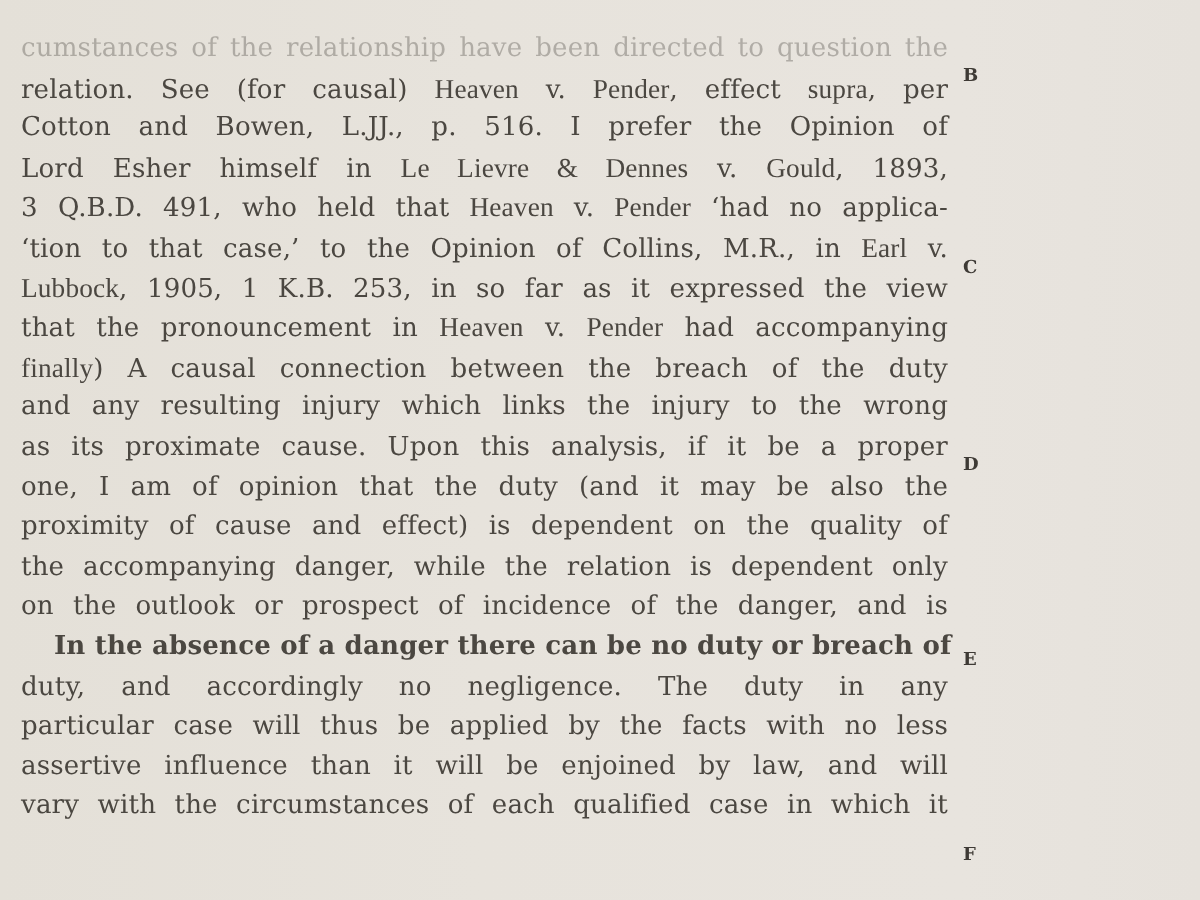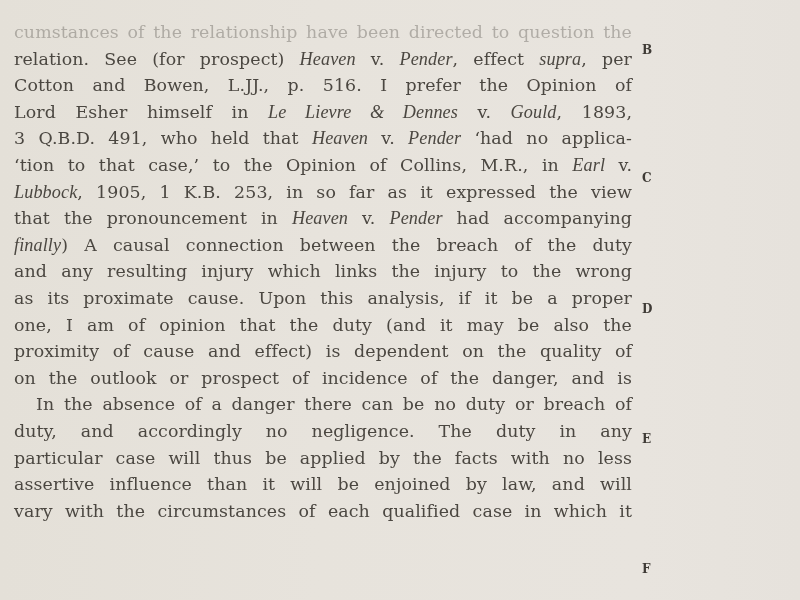--- a/index.html
+++ b/index.html
@@ -37,55 +37,56 @@
       text-align: justify;
       text-align-last: justify;
       letter-spacing: 0.1px;
       color: #4b4741;
     }
     .line.last {
       text-align-last: left;
     }
     .line.indent {
       padding-left: 22px;
+      font-weight: bold;
     }
     .line span { display: inline; }
     .it {
-      font-style: italic;
       font-family: "Liberation Serif", "DejaVu Serif", serif;
       font-size: 18.2px;
     }
     .ghost { opacity: 0.35; }
     .margin-letter {
       position: absolute;
       left: 642px;
       font-family: "DejaVu Serif", "Liberation Serif", serif;
       font-weight: bold;
       font-size: 12px;
       color: #3e3a35;
     }
   </style>
 </head>
 <body>
 
 <div class="page">
   <div class="text-column" id="text-column">
       <div class="line ghost"><span>cumstances of the relationship have been directed to question the</span></div>
-      <div class="line"><span>relation.  See (for prospect) </span><span class="it">Heaven</span><span> v. </span><span class="it">Pender</span><span>, effect </span><span class="it">supra</span><span>, per</span></div>
+      <div class="line"><span>relation.  See (for causal) </span><span class="it">Heaven</span><span> v. </span><span class="it">Pender</span><span>, effect </span><span class="it">supra</span><span>, per</span></div>
       <div class="line"><span>Cotton and Bowen, L.JJ., p. 516.   I prefer the Opinion of</span></div>
       <div class="line"><span>Lord Esher himself in </span><span class="it">Le Lievre &amp; Dennes</span><span> v. </span><span class="it">Gould</span><span>, 1893,</span></div>
       <div class="line"><span>3 Q.B.D. 491, who held that </span><span class="it">Heaven</span><span> v. </span><span class="it">Pender</span><span> ‘had no applica-</span></div>
       <div class="line"><span>‘tion to that case,’ to the Opinion of Collins, M.R., in </span><span class="it">Earl</span><span> v.</span></div>
       <div class="line"><span class="it">Lubbock</span><span>, 1905, 1 K.B. 253, in so far as it expressed the view</span></div>
       <div class="line"><span>that the pronouncement in </span><span class="it">Heaven</span><span> v. </span><span class="it">Pender</span><span> had accompanying</span></div>
       <div class="line"><span class="it">finally</span><span>) A causal connection between the breach of the duty</span></div>
       <div class="line"><span>and any resulting injury which links the injury to the wrong</span></div>
       <div class="line"><span>as its proximate cause.  Upon this analysis, if it be a proper</span></div>
       <div class="line"><span>one, I am of opinion that the duty (and it may be also the</span></div>
       <div class="line"><span>proximity of cause and effect) is dependent on the quality of</span></div>
+      <div class="line"><span>the accompanying danger, while the relation is dependent only</span></div>
       <div class="line"><span>on the outlook or prospect of incidence of the danger, and is</span></div>
       <div class="line indent"><span>In the absence of a danger there can be no duty or breach of</span></div>
       <div class="line"><span>duty, and accordingly no negligence.   The duty in any</span></div>
       <div class="line"><span>particular case will thus be applied by the facts with no less</span></div>
       <div class="line"><span>assertive influence than it will be enjoined by law, and will</span></div>
       <div class="line"><span>vary with the circumstances of each qualified case in which it</span></div>
     </div>
   <div id="margin">
       <div class="margin-letter" style="top: 11px;">B</div>
       <div class="margin-letter" style="top: 139px;">C</div>

